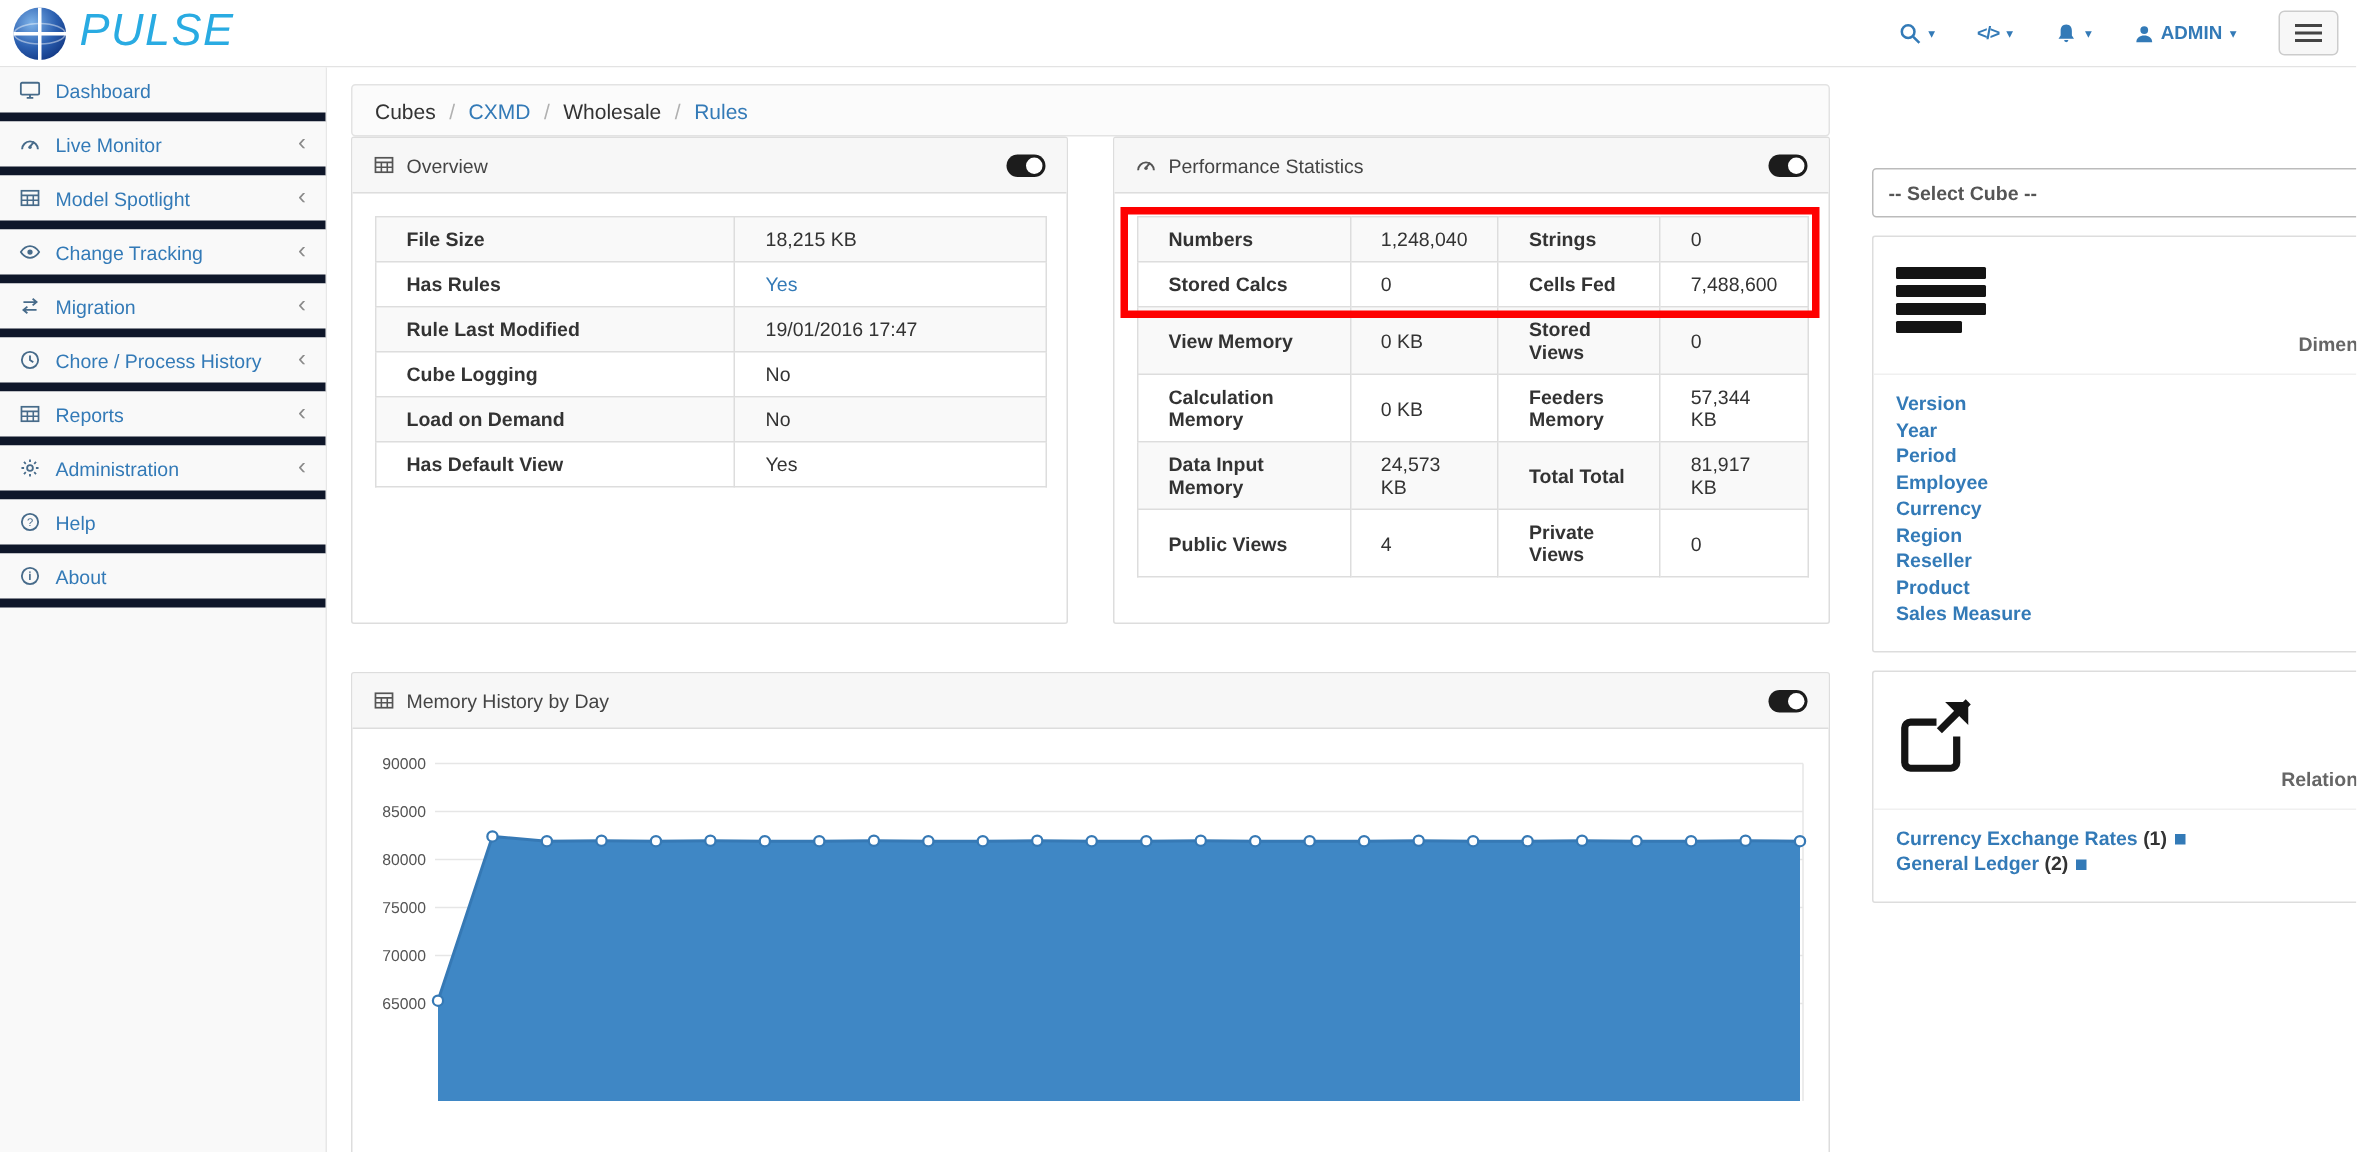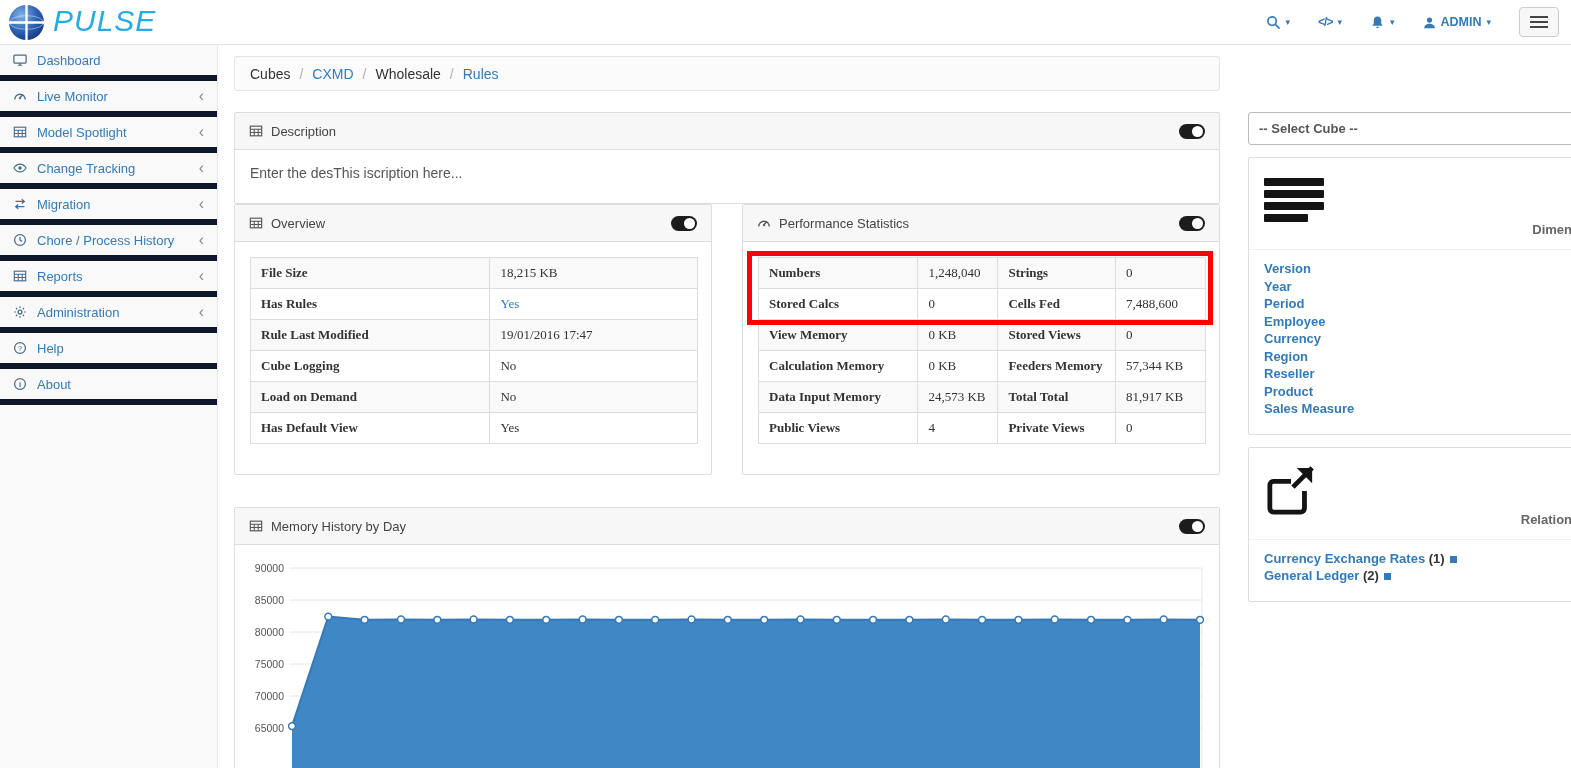--- a/index.html
+++ b/index.html
@@ -45,21 +45,21 @@
   .toggle::after { content:''; position:absolute; right:2px; top:2px; width:11px; height:11px; border-radius:50%; background:#fff; }
 
   .desc-panel { margin-top:21px; }
   .desc-body { padding:15px 15px 22px; font-size:14px; color:#555; }
 
   .two-col { display:flex; gap:30px; }
   .two-col .panel { width:478px; flex:none; position:relative; }
   .panel-body { padding:15px 15px 30px; }
 
   table.kv { border-collapse:collapse; width:448px; font-size:13px; color:#333; }
-  table.kv td { border:1px solid #ddd; padding:7px 10px;font-family:Liberation Serif, serif; }
+  table.kv td { border:1px solid #ddd; padding:7px 20px; }
   table.kv tr:nth-child(odd) { background:#f9f9f9; }
   table.kv td.lbl { font-weight:bold; }
   td.link, .link-text { color:#337ab7; cursor:pointer; }
   table.perf td:nth-child(1) { width:160px; }
   table.perf td:nth-child(2) { width:80px; }
   table.perf td:nth-child(3) { width:118px; }
   table.perf td:nth-child(4) { width:90px; }
   table.ov td:nth-child(1) { width:240px; }
   table.ov td:nth-child(2) { width:208px; }
 
@@ -257,33 +257,20 @@
         <div class="breadcrumb" id="breadcrumb">
             <span class="bc-item">Cubes</span>
             <span class="bc-sep">/</span>
             <span class="bc-item link">CXMD</span>
             <span class="bc-sep">/</span>
             <span class="bc-item">Wholesale</span>
             <span class="bc-sep">/</span>
             <span class="bc-item link">Rules</span>
           </div>
 
-        <section class="panel desc-panel">
-          <div class="panel-head">
-            <span class="picon">
-                <svg viewBox="0 0 16 16" width="14" height="14">
-                  <rect x="1.5" y="2.5" width="13" height="11" fill="none" stroke="currentColor" stroke-width="1.3"></rect>
-                  <path d="M1.5 6h13M1.5 9.75h13M6 6v7.5M10.5 6v7.5" stroke="currentColor" stroke-width="1.2"></path>
-                </svg>
-              </span>
-            <span class="ptitle">Description</span>
-            <span class="toggle"></span>
-          </div>
-          <div class="desc-body">Enter the desThis iscription here...</div>
-        </section>
 
         <div class="two-col">
           <section class="panel">
             <div class="panel-head">
               <span class="picon">
                   <svg viewBox="0 0 16 16" width="14" height="14">
                     <rect x="1.5" y="2.5" width="13" height="11" fill="none" stroke="currentColor" stroke-width="1.3"></rect>
                     <path d="M1.5 6h13M1.5 9.75h13M6 6v7.5M10.5 6v7.5" stroke="currentColor" stroke-width="1.2"></path>
                   </svg>
                 </span>

